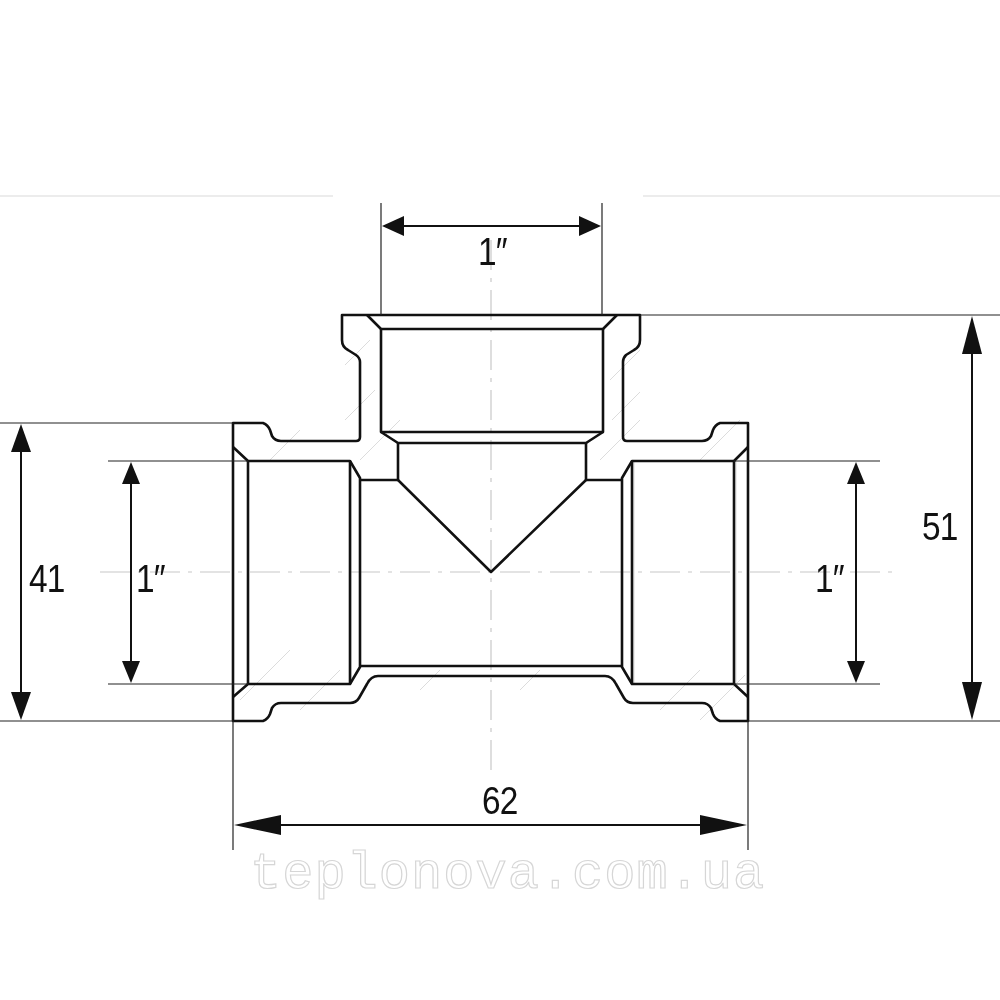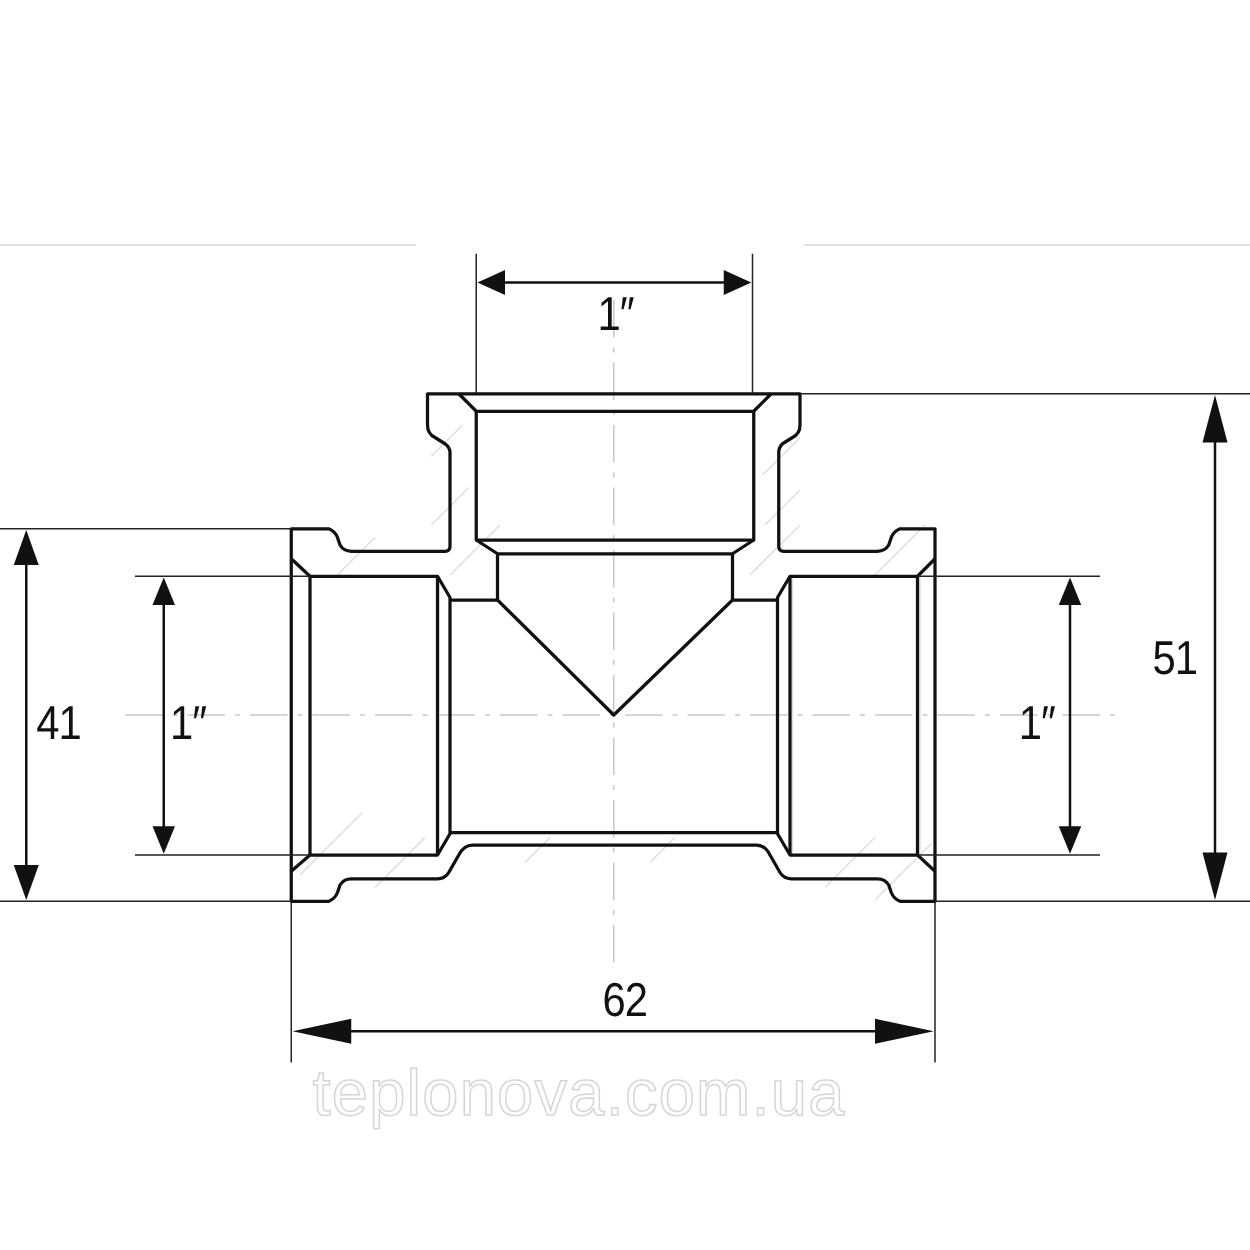--- a/index.html
+++ b/index.html
@@ -6,21 +6,21 @@
     body { width: 1000px; height: 1000px; position: relative; overflow: hidden; font-family: "Liberation Sans", sans-serif; }
     #drawing { position: absolute; left: 0; top: 0; width: 1000px; height: 1000px; }
     .outline { fill: none; stroke: #111111; stroke-width: 2.6; stroke-linejoin: round; }
     .dim { fill: none; stroke: #111111; stroke-width: 2; }
     .ext { fill: none; stroke: #222222; stroke-width: 1.2; }
     .center { fill: none; stroke: #c8c8c8; stroke-width: 1.2; stroke-dasharray: 30 8 4 8; }
     .faint { fill: none; stroke: #d9d9d9; stroke-width: 1.2; }
     .hatch { fill: none; stroke: #dcdcdc; stroke-width: 1; }
     .arrow { fill: #111111; }
     .label { position: absolute; font-family: "Liberation Sans", sans-serif; font-weight: 300; color: #111111; font-size: 38px; line-height: 1; letter-spacing: -1px; transform: scaleX(0.88); transform-origin: left top; }
-    .watermark { position: absolute; left: 250px; top: 845px; font-family: Liberation Sans, sans-serif; font-size: 52px; color: #ffffff; -webkit-text-stroke: 1.2px #d6d6d6; letter-spacing: 1px; }
+    .watermark { position: absolute; left: 250px; top: 845px; font-family: Liberation Mono, monospace; font-size: 52px; color: #ffffff; -webkit-text-stroke: 1.2px #d6d6d6; letter-spacing: 1px; }
   </style>
 </head>
 <body>
 
 <svg id="drawing" viewBox="0 0 1000 1000" xmlns="http://www.w3.org/2000/svg">
 
   <g>
     <line class="faint" x1="0" y1="196" x2="333" y2="196"></line>
     <line class="faint" x1="643" y1="196" x2="1000" y2="196"></line>
   </g>

